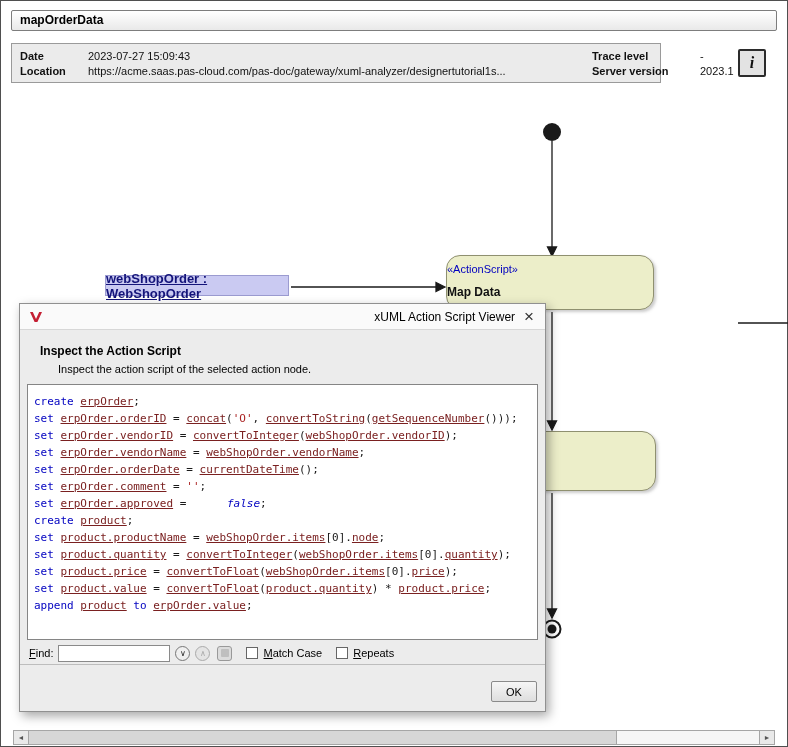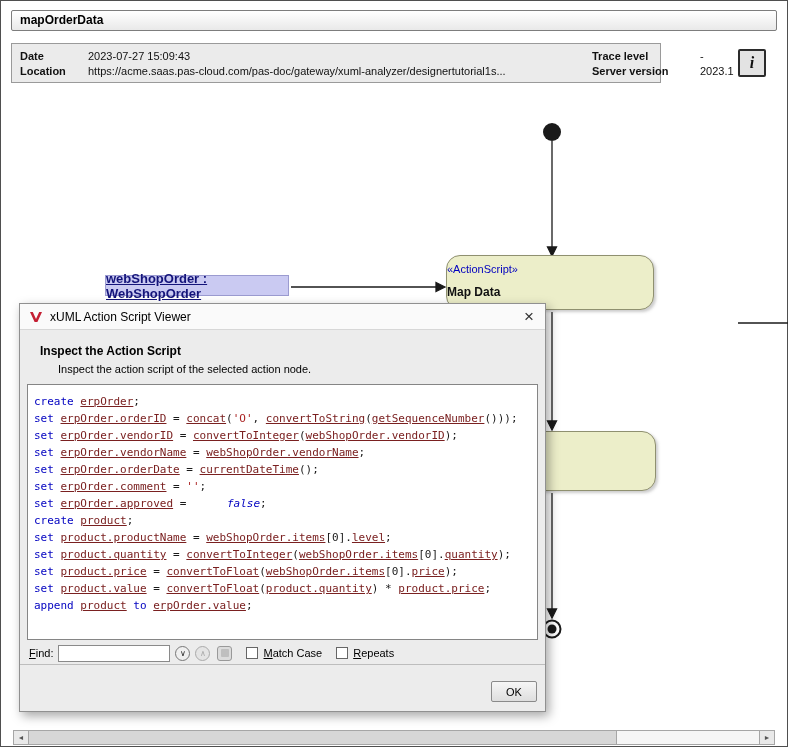--- a/index.html
+++ b/index.html
@@ -34,21 +34,21 @@
   .node-bal .nname { transform:translateX(35px); }
   .obj-label { position:absolute; left:104px; top:274px; width:184px; height:21px; z-index:2;
     background:var(--label-bg); border:1px solid #9b9bd0; color:var(--label-text);
     font-weight:bold; text-decoration:underline; font-size:13px;
     display:flex; align-items:center; justify-content:center; }
 
   
   .dialog { position:absolute; left:18px; top:302px; width:527px; height:409px; z-index:10;
     background:#ececec; border:1px solid #909090; box-shadow:3px 4px 10px rgba(0,0,0,.35); font-size:11px; }
   .dlg-title { height:26px; background:#fafafa; border-bottom:1px solid #d7d7d7;
-    display:flex; align-items:center; padding:0 9px; gap:7px; font-size:12px; }
+    display:flex; align-items:center; padding:0 9px; gap:7px; font-size:12px;text-align:right; }
   .logo svg { width:14px; height:12px; display:block; }
   .dlg-title-text { flex:1; color:#000; }
   .dlg-close { font-size:17px; line-height:1; color:#333; padding:0 2px; }
   .dlg-heading { position:absolute; left:20px; top:40px; font-weight:bold; font-size:12px; }
   .dlg-subheading { position:absolute; left:38px; top:59px; font-size:11px; }
   .code-area { position:absolute; left:7px; top:80px; width:511px; height:256px;
     background:#fff; border:1px solid #858585; padding:8px 6px; overflow:hidden;
     font-family:"DejaVu Sans Mono", monospace; font-size:11px; line-height:17px; }
   .code-line { white-space:pre; }
   .tok-kw { color:var(--kw); }
@@ -147,21 +147,21 @@
 
     <div class="code-area" id="code-area">
         <div class="code-line"><span class="tok-kw">create </span><span class="tok-id">erpOrder</span><span class="tok-pl">;</span></div>
         <div class="code-line"><span class="tok-kw">set </span><span class="tok-id">erpOrder.orderID</span><span class="tok-pl"> = </span><span class="tok-id">concat</span><span class="tok-pl">(</span><span class="tok-str">'O'</span><span class="tok-pl">, </span><span class="tok-id">convertToString</span><span class="tok-pl">(</span><span class="tok-id">getSequenceNumber</span><span class="tok-pl">()));</span></div>
         <div class="code-line"><span class="tok-kw">set </span><span class="tok-id">erpOrder.vendorID</span><span class="tok-pl"> = </span><span class="tok-id">convertToInteger</span><span class="tok-pl">(</span><span class="tok-id">webShopOrder.vendorID</span><span class="tok-pl">);</span></div>
         <div class="code-line"><span class="tok-kw">set </span><span class="tok-id">erpOrder.vendorName</span><span class="tok-pl"> = </span><span class="tok-id">webShopOrder.vendorName</span><span class="tok-pl">;</span></div>
         <div class="code-line"><span class="tok-kw">set </span><span class="tok-id">erpOrder.orderDate</span><span class="tok-pl"> = </span><span class="tok-id">currentDateTime</span><span class="tok-pl">();</span></div>
         <div class="code-line"><span class="tok-kw">set </span><span class="tok-id">erpOrder.comment</span><span class="tok-pl"> = </span><span class="tok-str">''</span><span class="tok-pl">;</span></div>
         <div class="code-line"><span class="tok-kw">set </span><span class="tok-id">erpOrder.approved</span><span class="tok-pl"> = </span><span class="tok-lit">false</span><span class="tok-pl">;</span></div>
         <div class="code-line"><span class="tok-kw">create </span><span class="tok-id">product</span><span class="tok-pl">;</span></div>
-        <div class="code-line"><span class="tok-kw">set </span><span class="tok-id">product.productName</span><span class="tok-pl"> = </span><span class="tok-id">webShopOrder.items</span><span class="tok-pl">[0].</span><span class="tok-id">level</span><span class="tok-pl">;</span></div>
+        <div class="code-line"><span class="tok-kw">set </span><span class="tok-id">product.productName</span><span class="tok-pl"> = </span><span class="tok-id">webShopOrder.items</span><span class="tok-pl">[0].</span><span class="tok-id">node</span><span class="tok-pl">;</span></div>
         <div class="code-line"><span class="tok-kw">set </span><span class="tok-id">product.quantity</span><span class="tok-pl"> = </span><span class="tok-id">convertToInteger</span><span class="tok-pl">(</span><span class="tok-id">webShopOrder.items</span><span class="tok-pl">[0].</span><span class="tok-id">quantity</span><span class="tok-pl">);</span></div>
         <div class="code-line"><span class="tok-kw">set </span><span class="tok-id">product.price</span><span class="tok-pl"> = </span><span class="tok-id">convertToFloat</span><span class="tok-pl">(</span><span class="tok-id">webShopOrder.items</span><span class="tok-pl">[0].</span><span class="tok-id">price</span><span class="tok-pl">);</span></div>
         <div class="code-line"><span class="tok-kw">set </span><span class="tok-id">product.value</span><span class="tok-pl"> = </span><span class="tok-id">convertToFloat</span><span class="tok-pl">(</span><span class="tok-id">product.quantity</span><span class="tok-pl">) * </span><span class="tok-id">product.price</span><span class="tok-pl">;</span></div>
         <div class="code-line"><span class="tok-kw">append </span><span class="tok-id">product</span><span class="tok-kw"> to </span><span class="tok-id">erpOrder.value</span><span class="tok-pl">;</span></div>
       </div>
 
     <div class="find-row">
       <span><u>F</u>ind:</span>
       <input class="find-input" value="" style="">
       <span class="circle-btn">∨</span>

